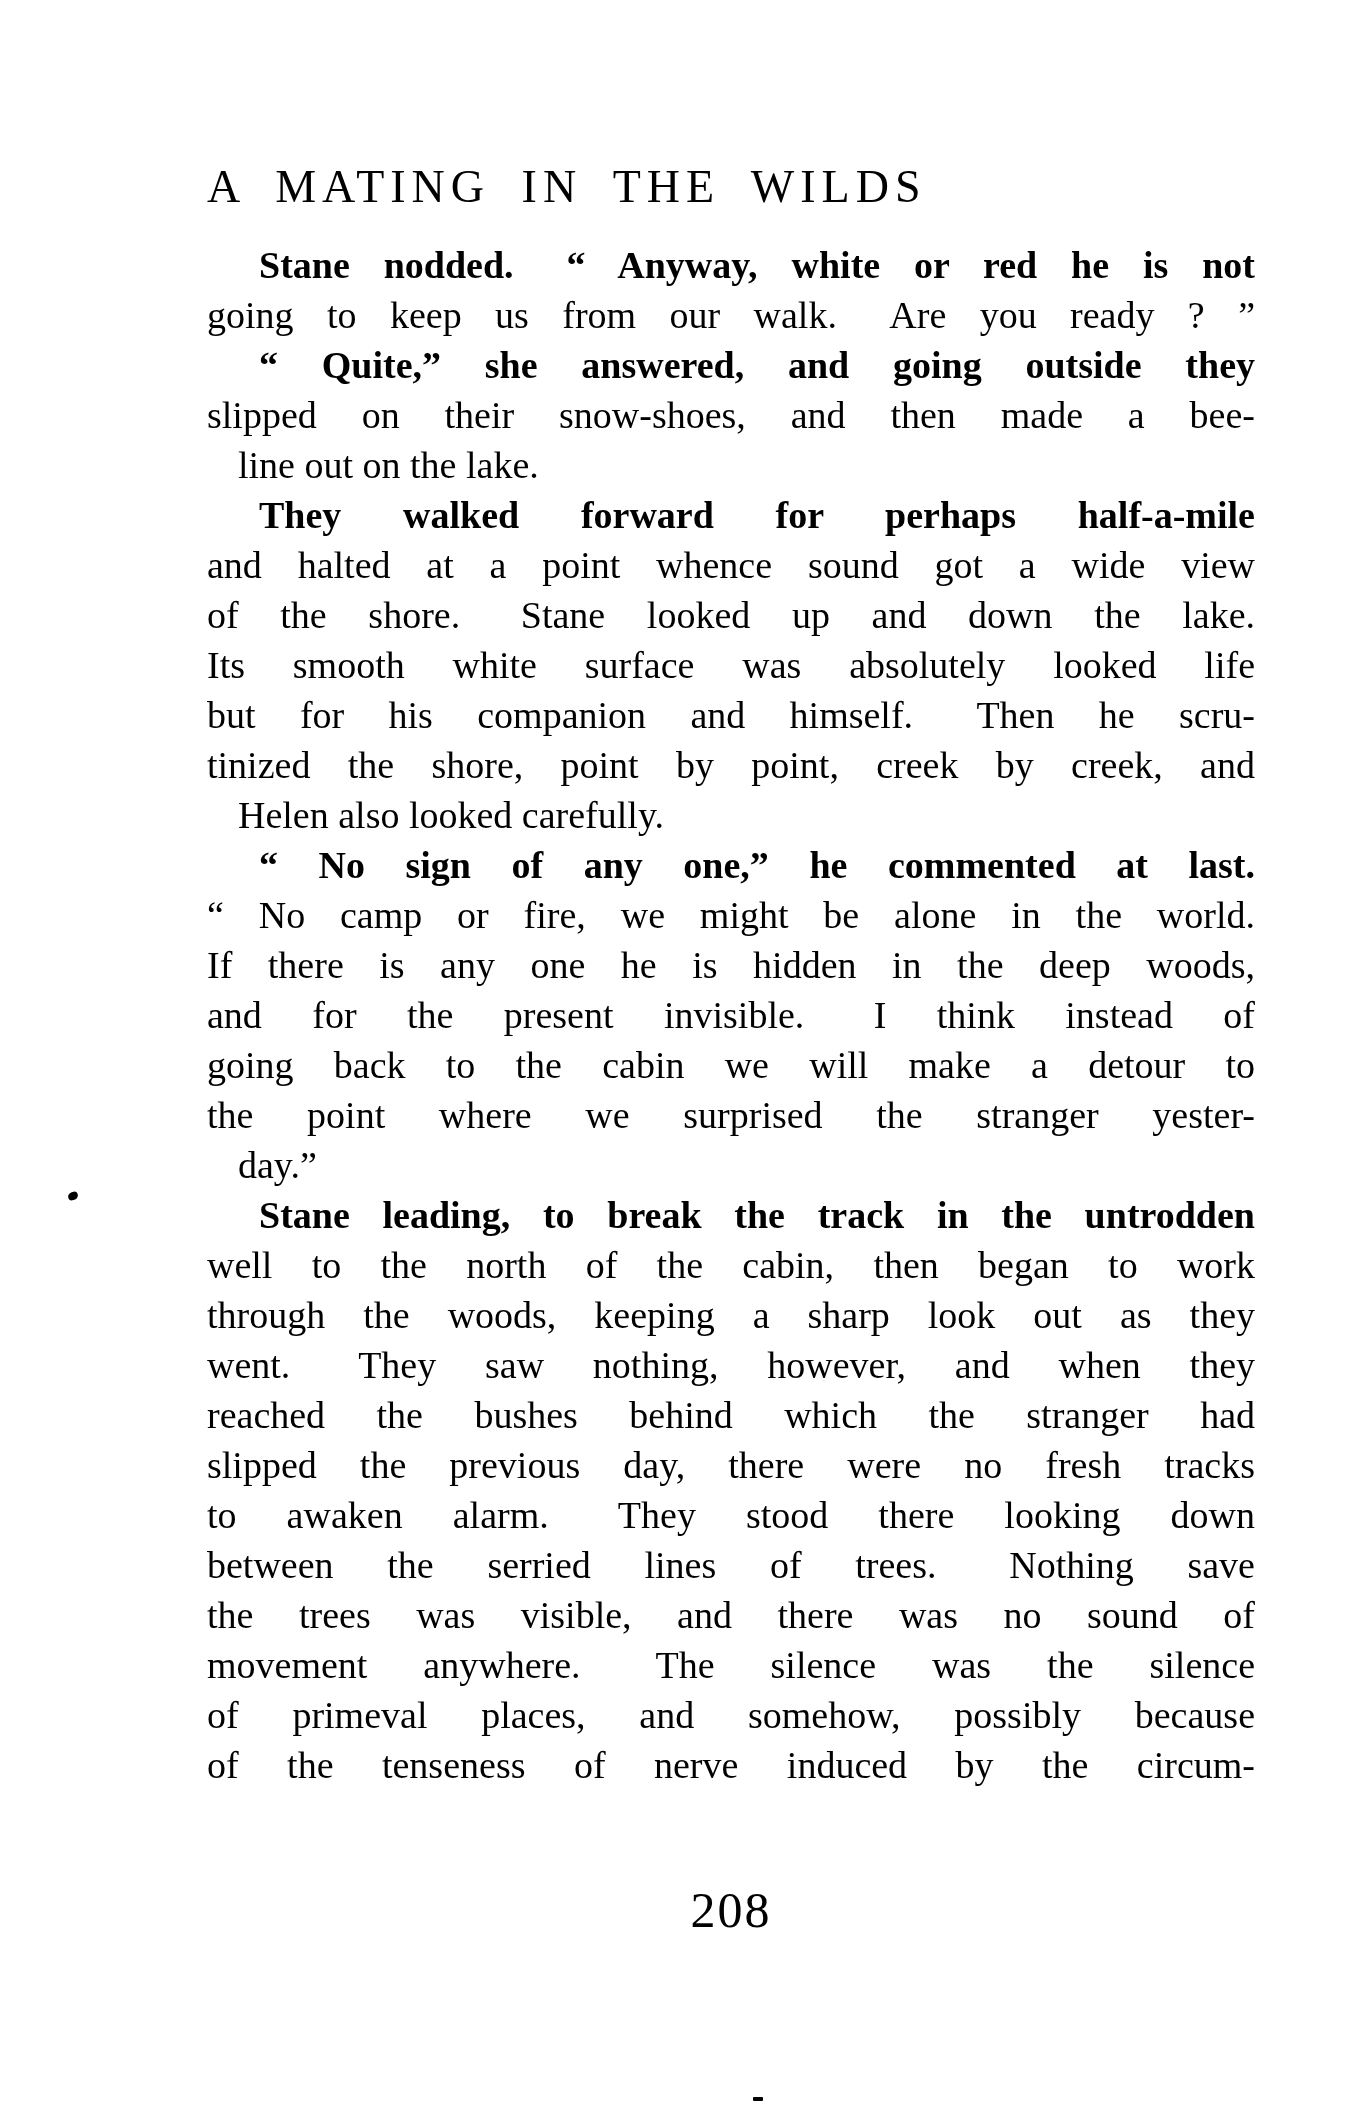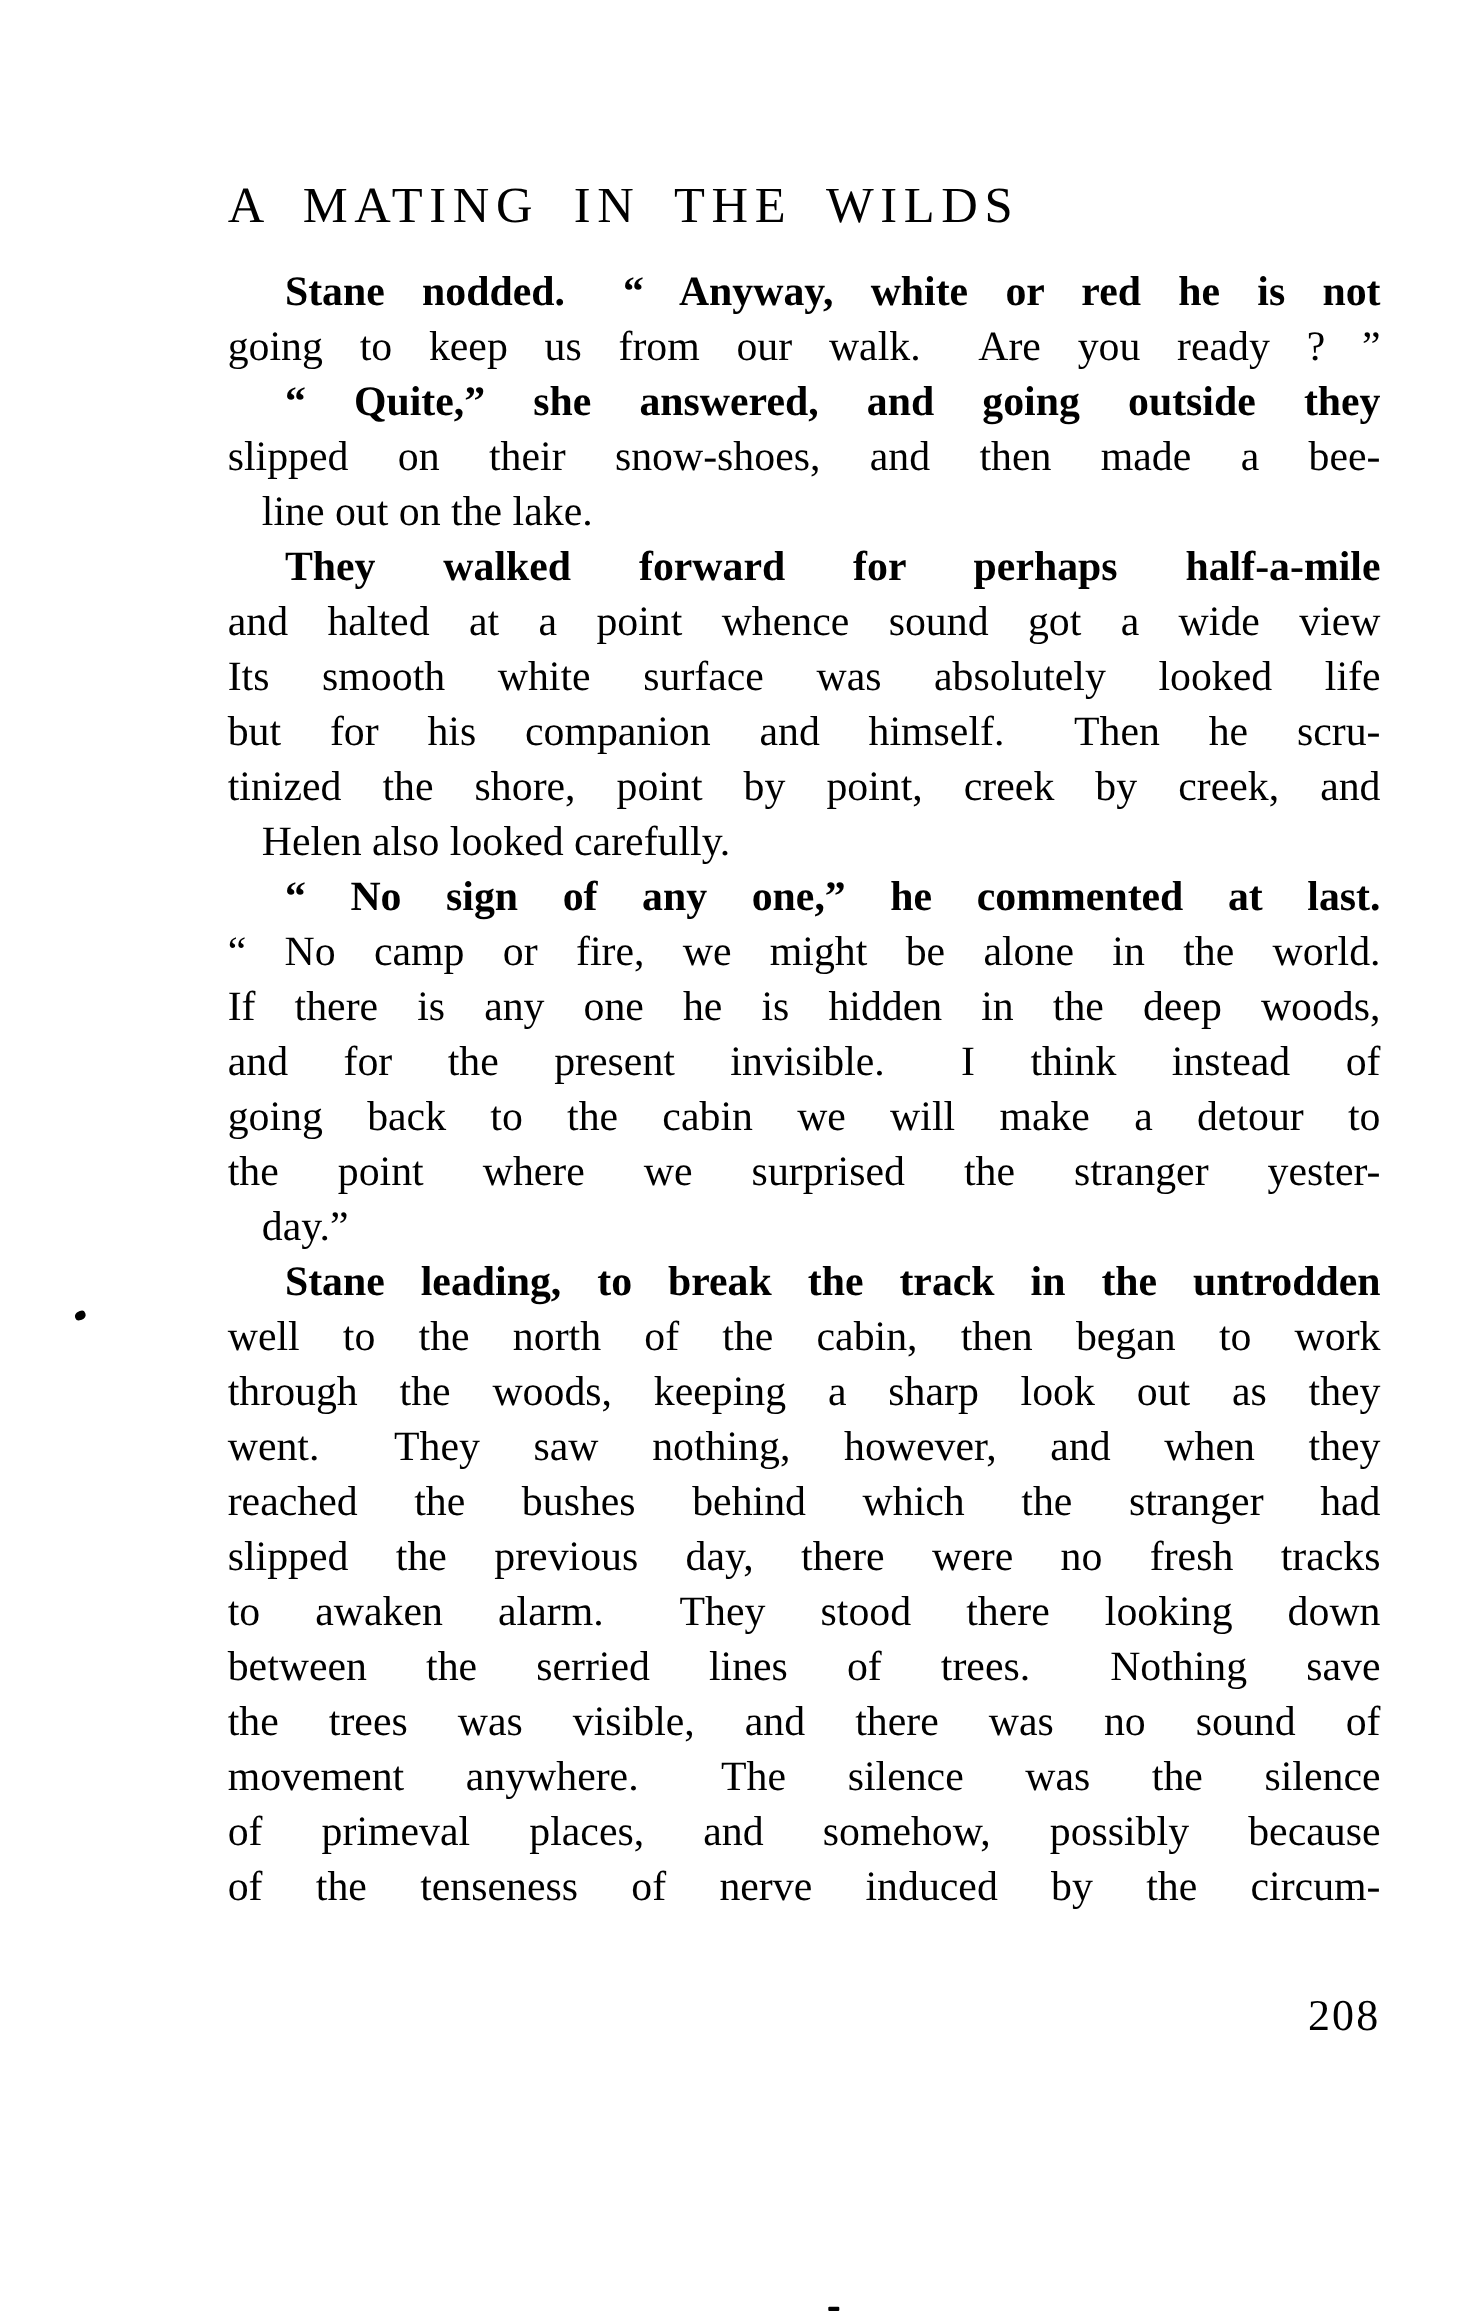--- a/index.html
+++ b/index.html
@@ -53,26 +53,26 @@
   .line.indent {
     text-indent: 52px;
     font-weight: bold;
   }
   .line.no-just {
     text-align-last: left;
     margin-left: 31px;
   }
   .pagenum {
     position: absolute;
-    top: 1807px;
+    top: 1885px;
     left: 0;
     width: 1048px;
-    font-size: 40px;
+    font-size: 50px;
     line-height: 50px;
-    text-align: right;
+    text-align: center;
     letter-spacing: 2px;
   }
   .speck {
     position: absolute;
     background: #000000;
   }
   .speck1 {
     left: 68px;
     top: 1192px;
     width: 10px;
@@ -95,20 +95,21 @@
   <div class="text-block">
     <h1 class="title">A MATING IN THE WILDS</h1>
     <div class="body">
         <div class="line indent">Stane nodded.  “ Anyway, white or red he is not</div>
         <div class="line">going to keep us from our walk.  Are you ready ? ”</div>
         <div class="line indent">“ Quite,” she answered, and going outside they</div>
         <div class="line">slipped on their snow-shoes, and then made a bee-</div>
         <div class="line no-just">line out on the lake.</div>
         <div class="line indent">They walked forward for perhaps half-a-mile</div>
         <div class="line">and halted at a point whence sound got a wide view</div>
+        <div class="line">of the shore.  Stane looked up and down the lake.</div>
         <div class="line">Its smooth white surface was absolutely looked life</div>
         <div class="line">but for his companion and himself.  Then he scru-</div>
         <div class="line">tinized the shore, point by point, creek by creek, and</div>
         <div class="line no-just">Helen also looked carefully.</div>
         <div class="line indent">“ No sign of any one,” he commented at last.</div>
         <div class="line">“ No camp or fire, we might be alone in the world.</div>
         <div class="line">If there is any one he is hidden in the deep woods,</div>
         <div class="line">and for the present invisible.  I think instead of</div>
         <div class="line">going back to the cabin we will make a detour to</div>
         <div class="line">the point where we surprised the stranger yester-</div>

